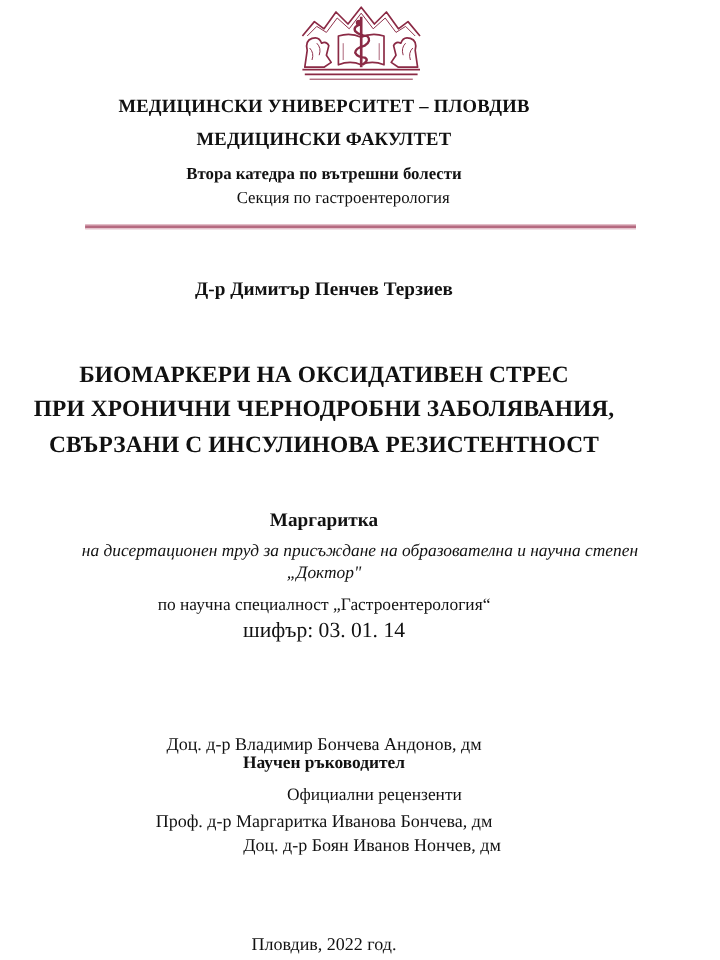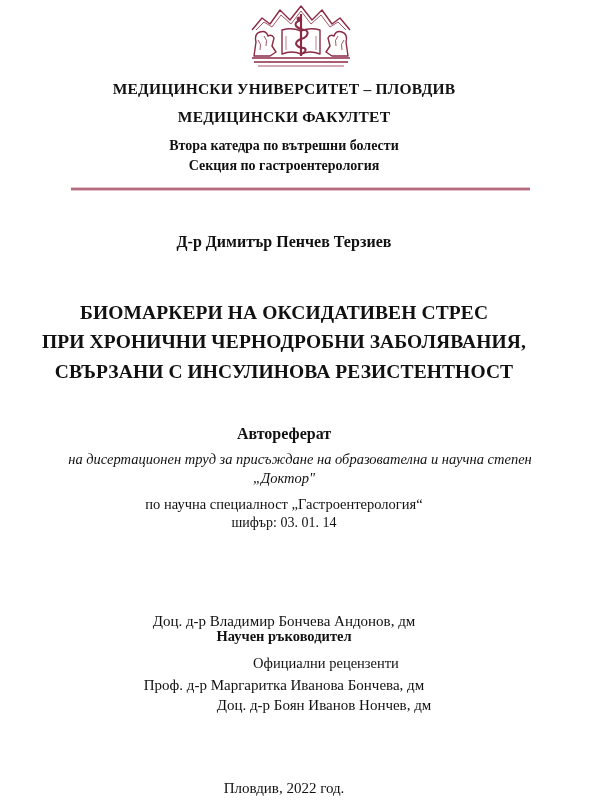--- a/index.html
+++ b/index.html
@@ -10,21 +10,21 @@
     body {
       width: 600px;
       height: 800px;
       position: relative;
       overflow: hidden;
       font-family: "Liberation Serif", "DejaVu Serif", serif;
       color: #111111;
     }
     .abs {
       position: absolute;
-      left: 16px;
+      left: 2px;
       width: 536px;
       text-align: center;
       white-space: nowrap;
     }
     .logo {
       position: absolute;
       left: 246px;
       top: 0px;
       width: 110px;
       height: 68px;
@@ -44,21 +44,22 @@
       letter-spacing: 0.2px;
     }
     .dept {
       top: 138px;
       font-size: 14px;
       font-weight: bold;
     }
     .section {
       top: 158px;
       font-size: 14px;
-      font-weight: bold;
+      font-weight: normal;
+      margin-left: 16px;
     }
     .divider {
       position: absolute;
       left: 71px;
       top: 187px;
       width: 459px;
       height: 4px;
       background: #c98b9c;
       border-top: 1px solid #e4c2cc;
       border-bottom: 1px solid #e4c2cc;
@@ -101,21 +102,21 @@
       top: 470px;
       font-size: 14.5px;
       font-style: italic;
     }
     .specialty {
       top: 496px;
       font-size: 14.5px;
     }
     .code {
       top: 515px;
-      font-size: 14px;
+      font-size: 18px;
     }
     .supervisor-label {
       top: 592px;
       font-size: 14.5px;
       font-weight: bold;
       margin-top: 36px;
     }
     .supervisor-name {
       top: 613px;
       font-size: 15px;
@@ -184,21 +185,21 @@
 <div class="divider">
   <div class="divider-core"></div>
 </div>
 
 <div class="abs author">Д-р Димитър Пенчев Терзиев</div>
 
 <div class="abs title title-1">БИОМАРКЕРИ НА ОКСИДАТИВЕН СТРЕС</div>
 <div class="abs title title-2">ПРИ ХРОНИЧНИ ЧЕРНОДРОБНИ ЗАБОЛЯВАНИЯ,</div>
 <div class="abs title title-3">СВЪРЗАНИ С ИНСУЛИНОВА РЕЗИСТЕНТНОСТ</div>
 
-<div class="abs doctype">Автореферат</div>
+<div class="abs doctype">Маргаритка</div>
 <div class="abs purpose">на дисертационен труд за присъждане на образователна и научна степен</div>
 <div class="abs degree">„Доктор"</div>
 <div class="abs specialty">по научна специалност „Гастроентерология“</div>
 <div class="abs code">шифър: 03. 01. 14</div>
 
 <div class="abs supervisor-label">Научен ръководител</div>
 <div class="abs supervisor-name">Доц. д-р Владимир Бончева Андонов, дм</div>
 
 <div class="abs reviewers-label">Официални рецензенти</div>
 <div class="abs reviewer-1">Проф. д-р Маргаритка Иванова Бончева, дм</div>

